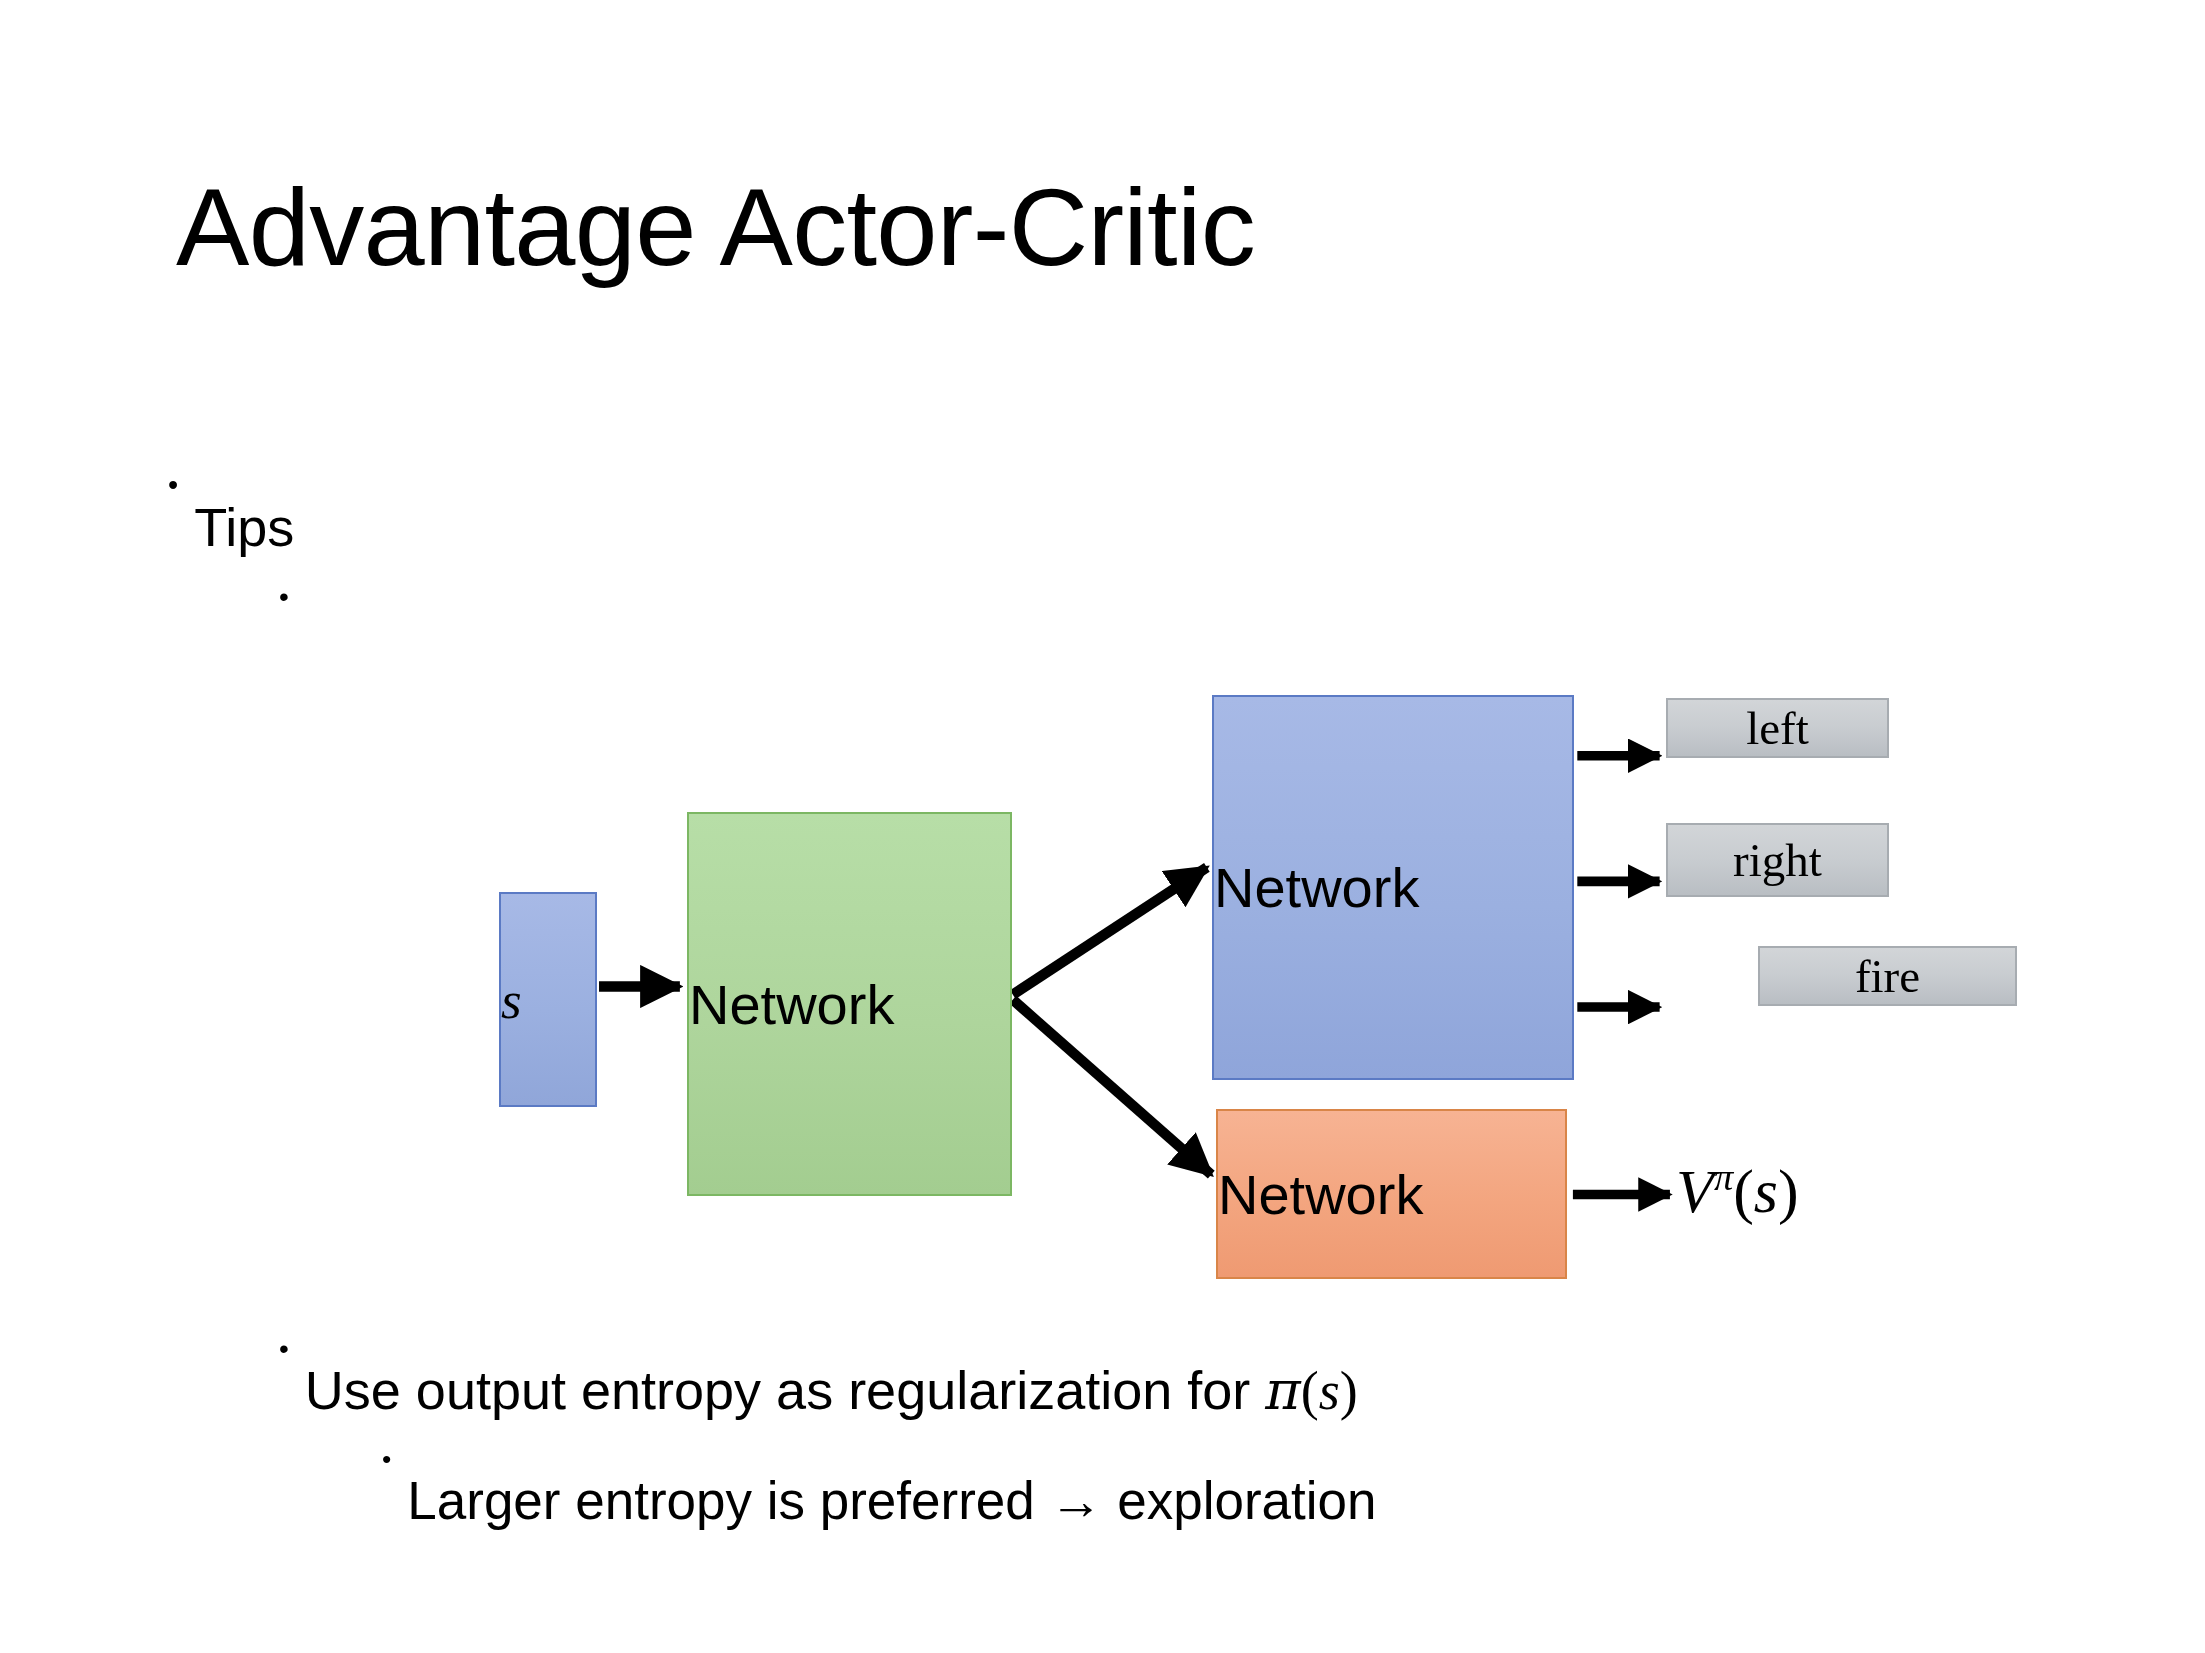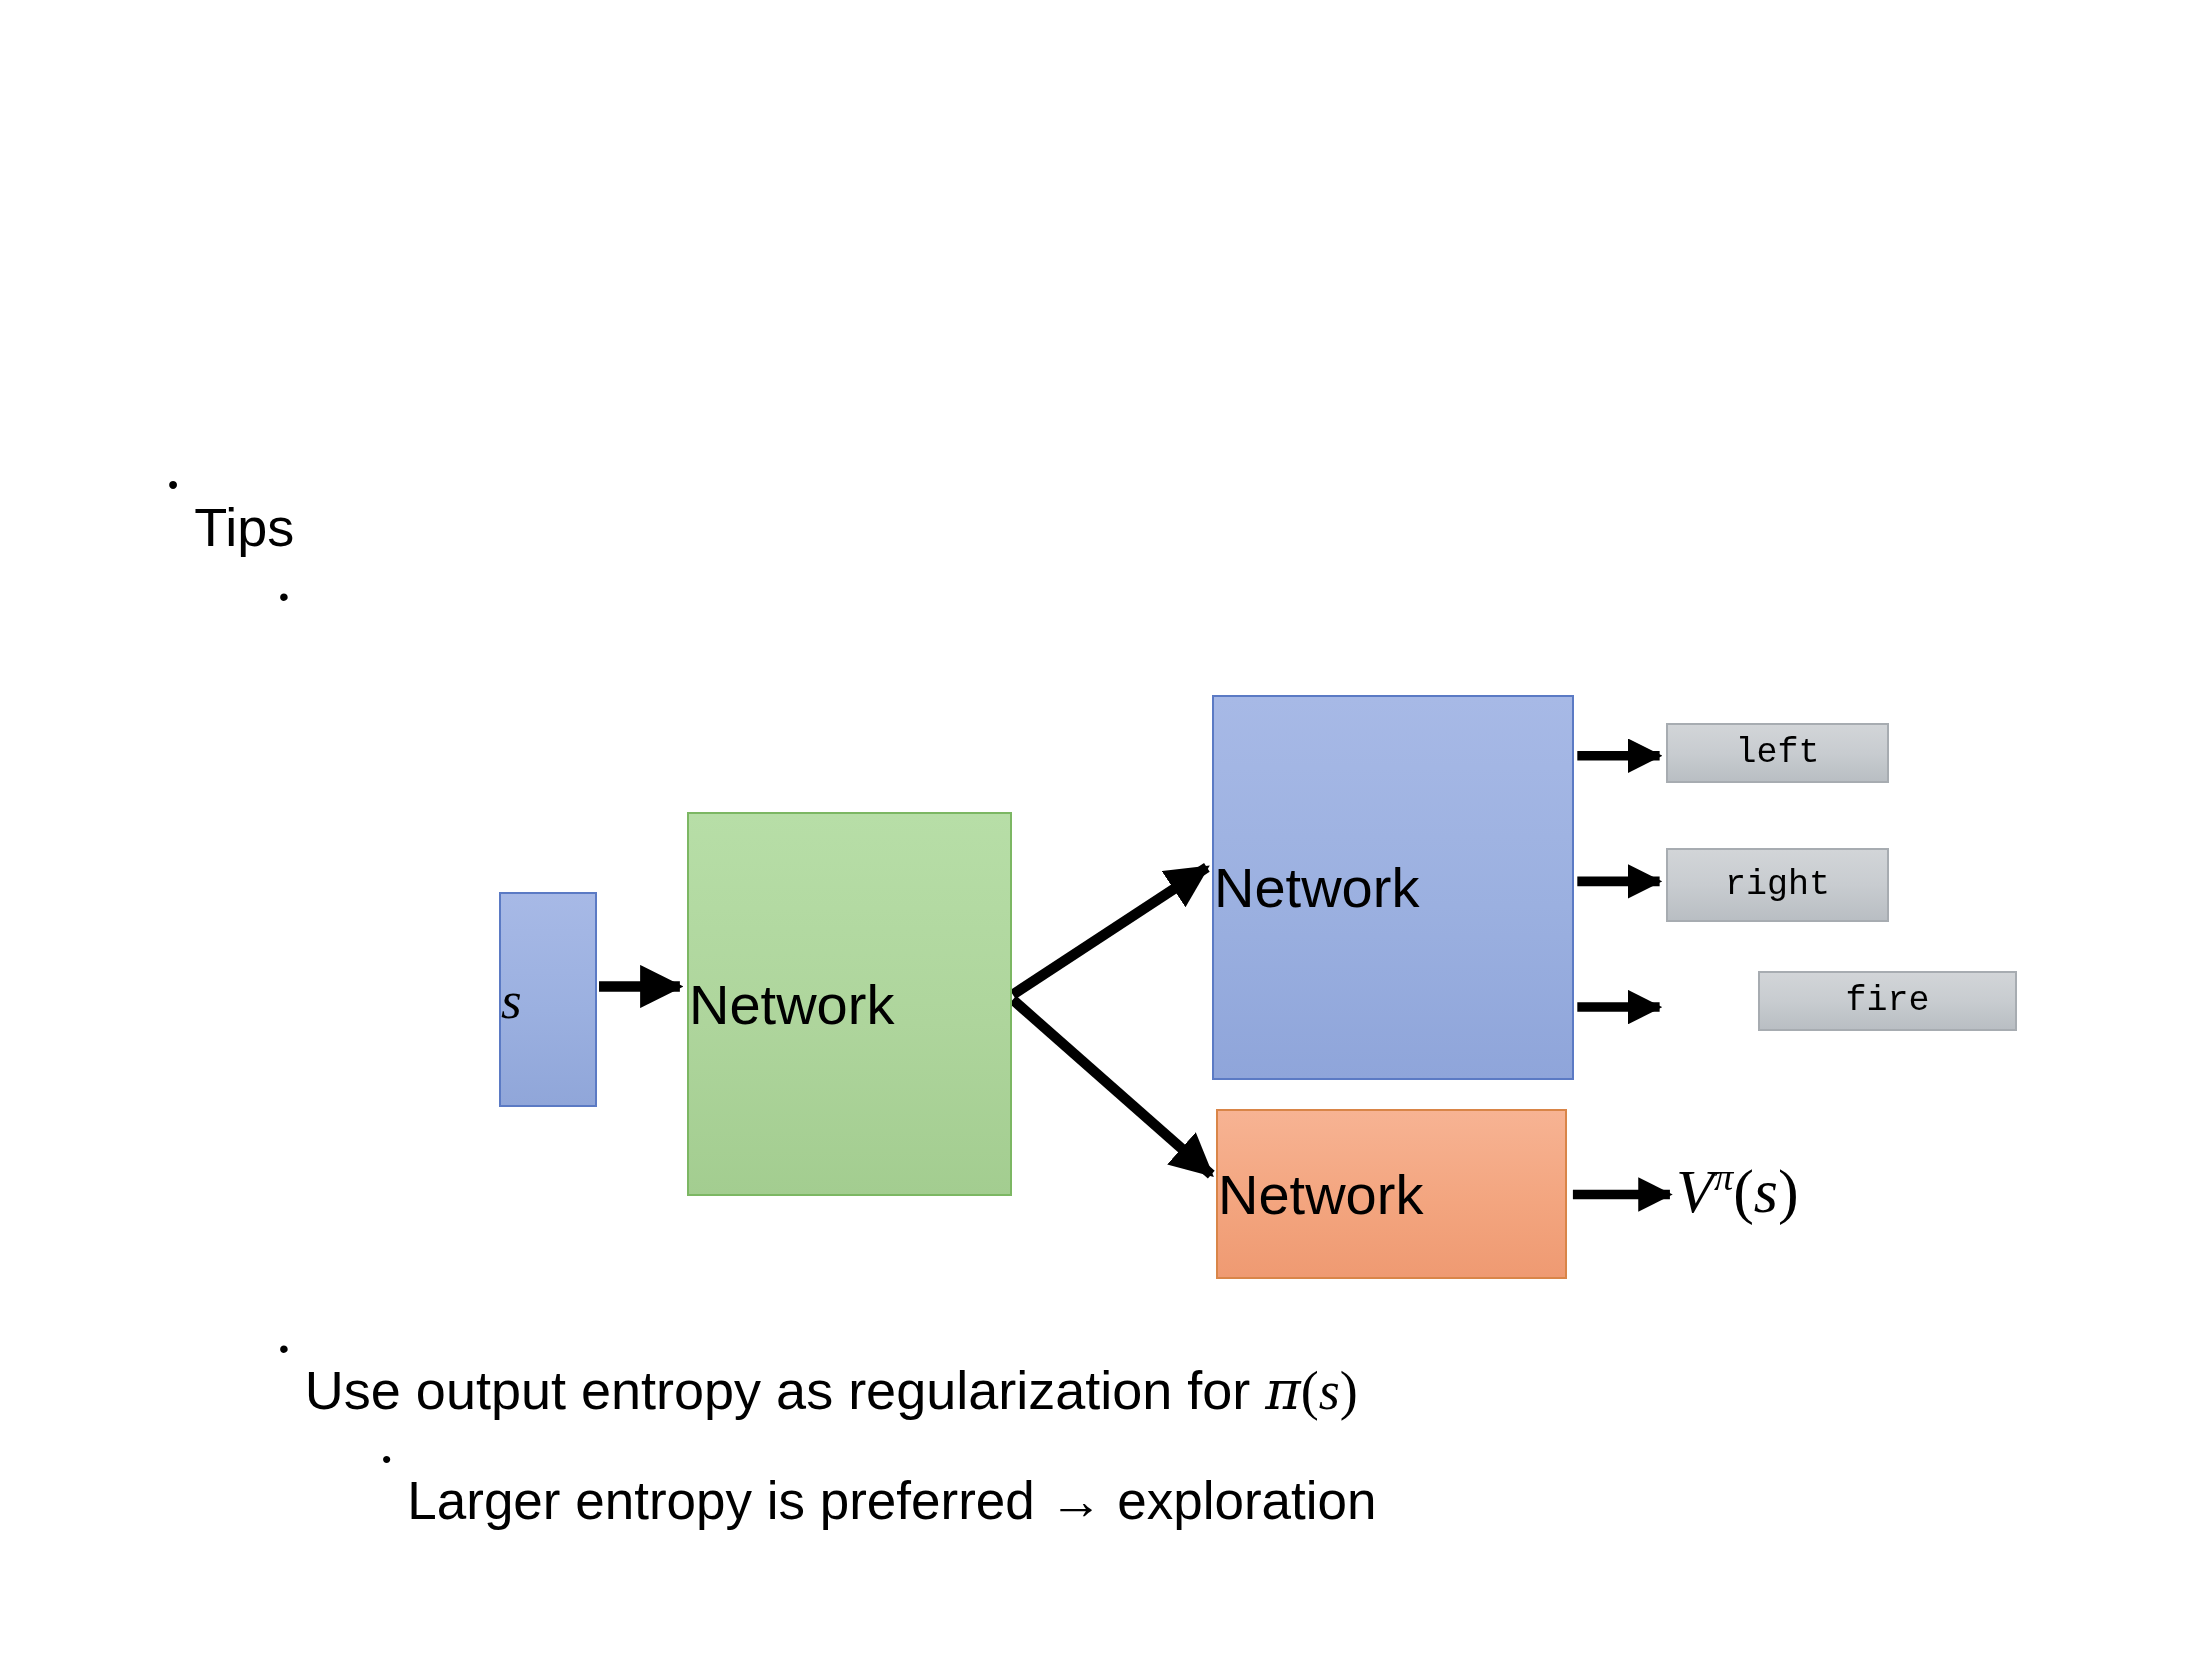--- a/index.html
+++ b/index.html
@@ -157,41 +157,41 @@
   #node-critic .lbl { font-size: 56px; }
 
   .outbox {
     position: absolute;
     box-sizing: border-box;
     display: flex;
     align-items: center;
     justify-content: center;
     background: linear-gradient(180deg, #d2d5d8 0%, #c8ccd0 50%, #b9bec3 100%);
     border: 2.2px solid #a7acb1;
-    font-family: Liberation Mono, monospace;
-    font-size: 35px;
+    font-family: Liberation Serif, serif;
+    font-size: 47px;
     color: #000;
-    margin-top: 25px;
   }
   #out-left  { left: 1666px; top: 698px;  width: 223px; height: 60px; }
   #out-right { left: 1666px; top: 823px; width: 223px; height: 74px; }
   #out-fire  { left: 1758px; top: 946px; width: 259px; height: 60px; }
 
   #vpi {
     position: absolute;
     left: 1676px;
     top: 1156px;
     font-size: 62px;
   }
 </style>
 </head>
 <body>
 
 <div class="slide">
 
+  <div id="title">Advantage Actor-Critic</div>
 
   <div class="bullet" id="b-tips">
     <span class="dot">•</span>
     <span class="btext">Tips</span>
   </div>
 
   <div class="bullet" id="b-params">
     <span class="dot">•</span>
   </div>
 

